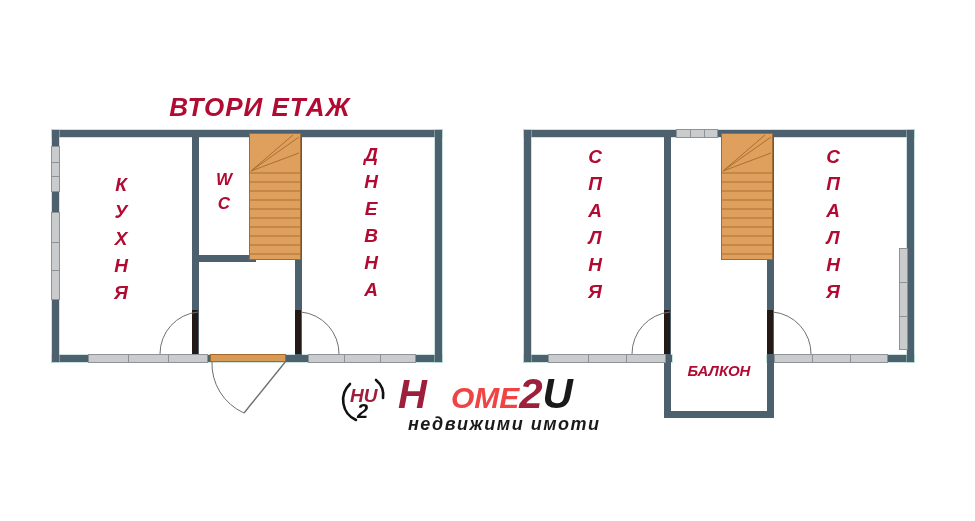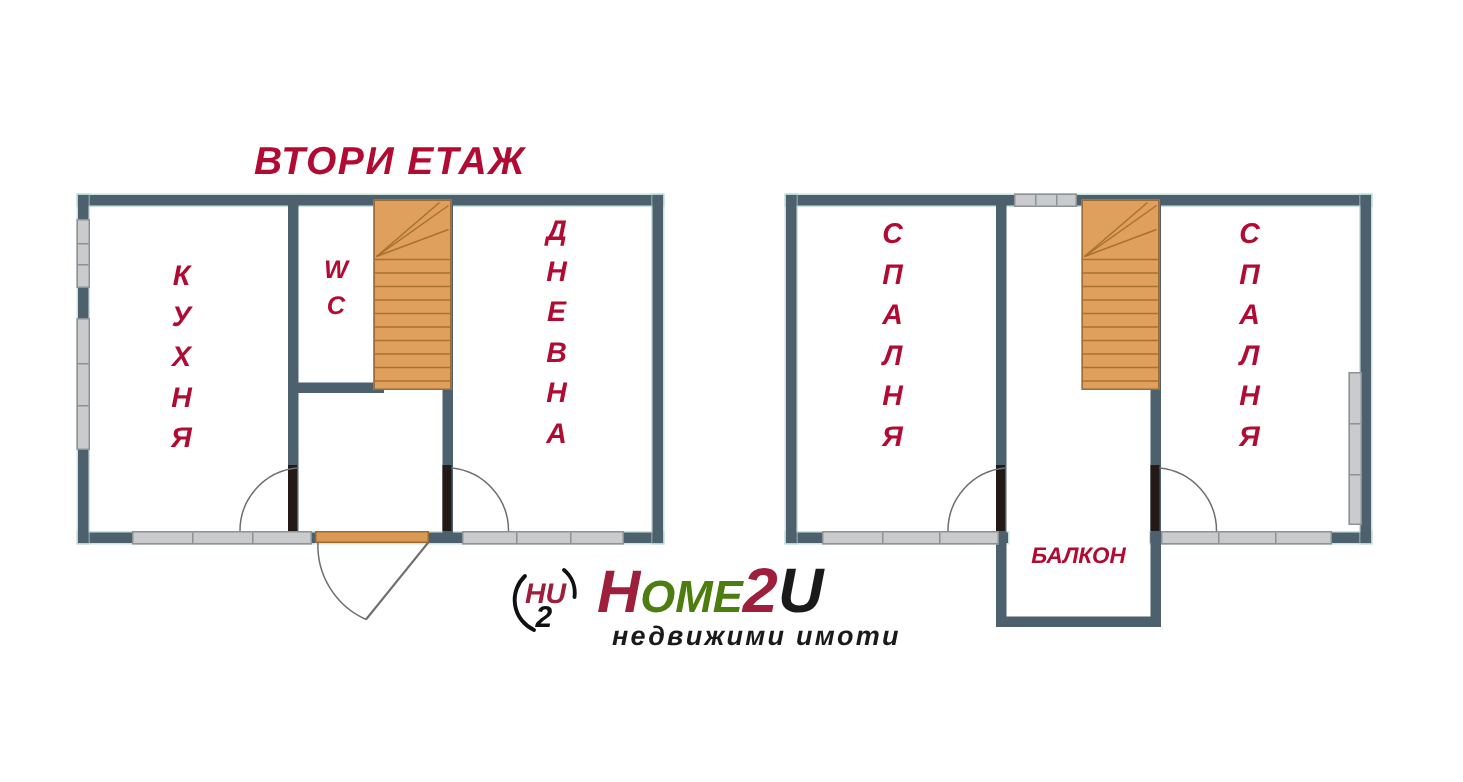--- a/index.html
+++ b/index.html
@@ -65,21 +65,21 @@
   }
 
   
   .entry-door{position:absolute;background:#d89a55;border:1px solid #a06a2c;box-sizing:border-box;height:8px;}
 
   
   #logo{position:absolute;left:336px;top:372px;width:300px;height:62px;font-style:italic;}
   #logo-badge{position:absolute;left:0;top:4px;width:56px;height:52px;}
   #logo-wordmark{position:absolute;left:62px;top:-2px;white-space:nowrap;}
   .wm-h{font-size:40px;font-weight:bold;color:#9e1f3c;vertical-align:baseline;}
-  .wm-ome{font-size:30px;font-weight:bold;color:#4d7c0f;}
+  .wm-ome{font-size:30px;font-weight:bold;color:#ef4444;margin-left:24px;}
   .wm-2{font-size:42px;font-weight:bold;color:#9e1f3c;}
   .wm-u{font-size:42px;font-weight:bold;color:#1a1a1a;}
   #logo-tagline{
     position:absolute;left:72px;top:42px;
     font-size:18px;font-weight:bold;color:#1a1a1a;letter-spacing:1.5px;
     white-space:nowrap;
   }
 </style>
 </head>
 <body>

